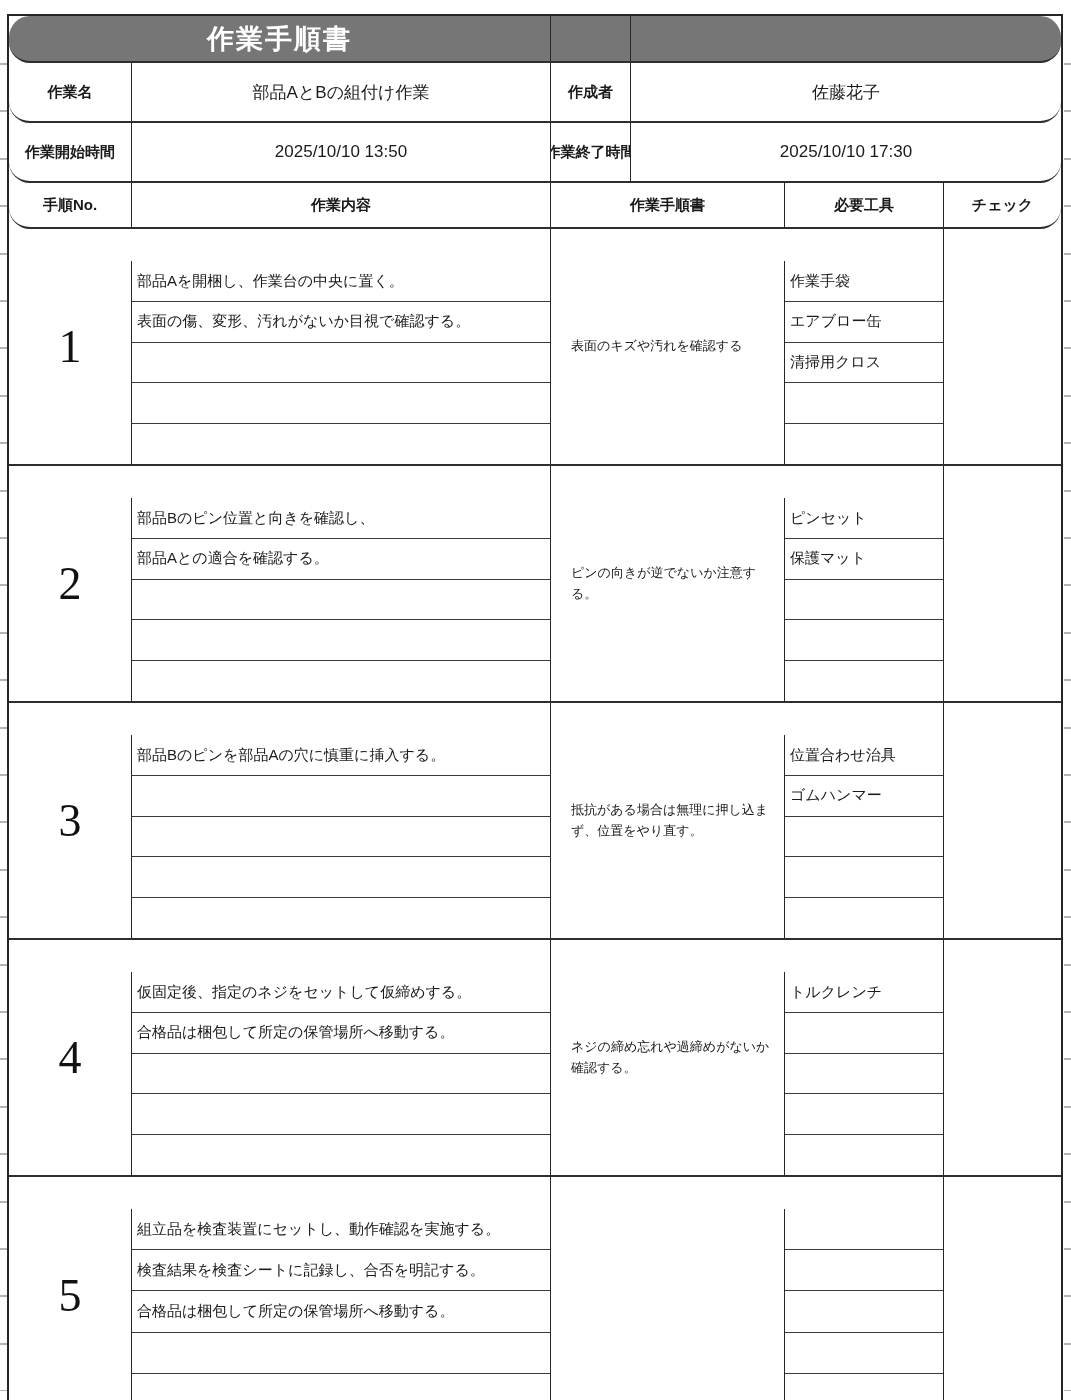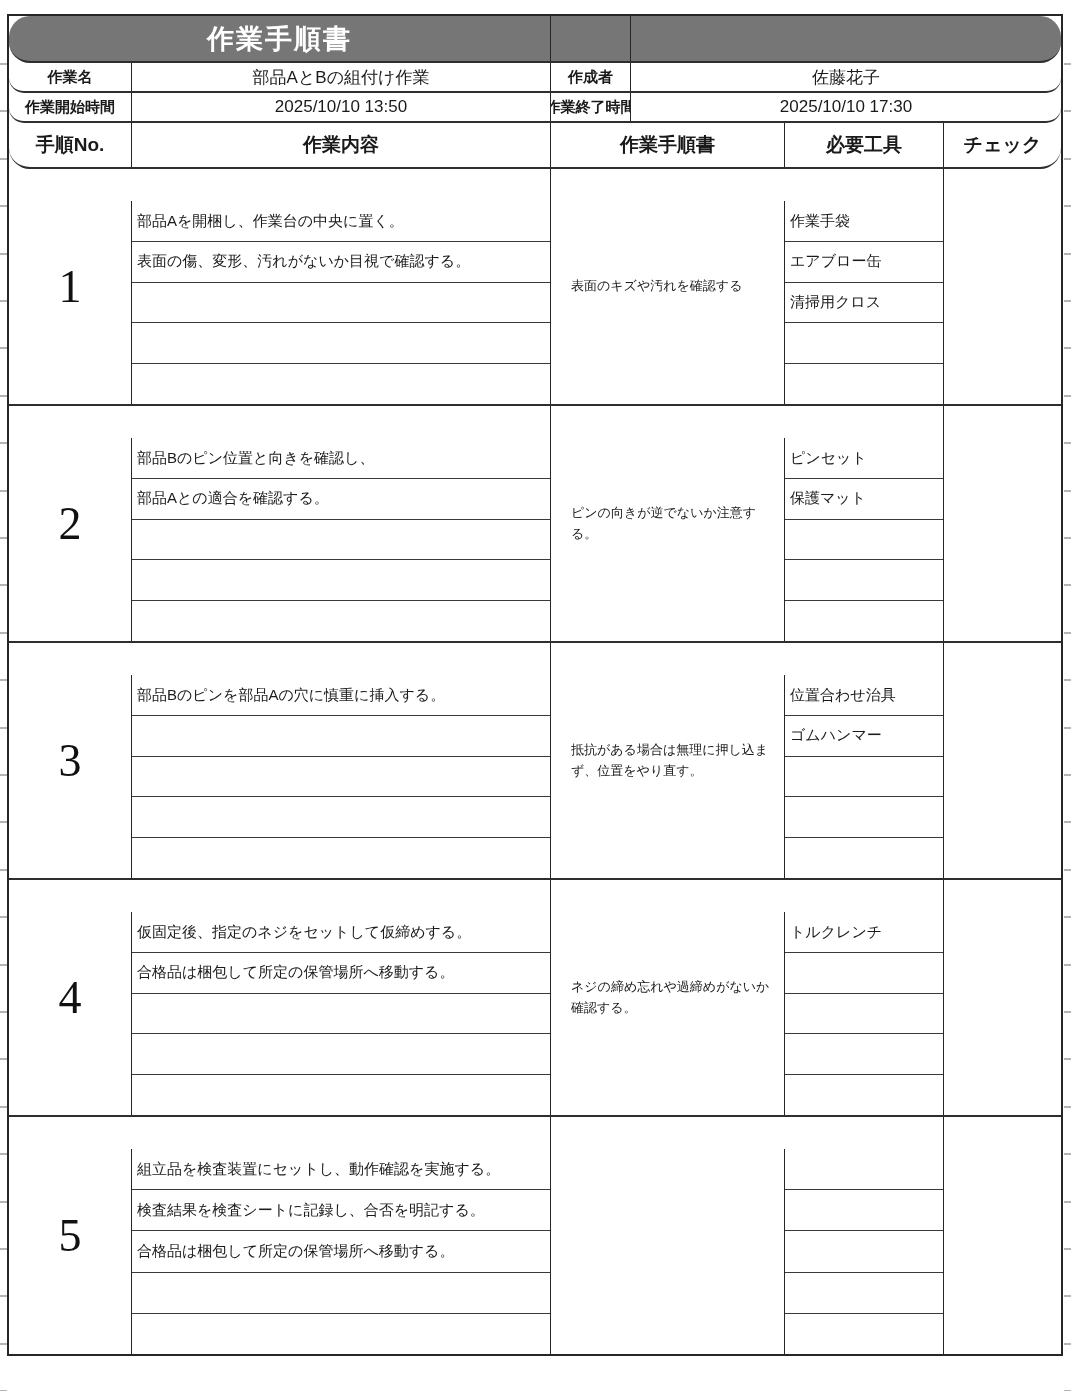--- a/index.html
+++ b/index.html
@@ -26,33 +26,33 @@
     position: absolute; left: 7px; top: 14px;
     width: 1056px;
     border: 2px solid #262626;
     background: #ffffff;
   }
 
   .row { display: grid; border-bottom: 2px solid #2e2e2e; border-radius: 21px; }
   .row:last-child { border-bottom: none; }
 
   .title-row { grid-template-columns: 541px 80px 1fr; height: 47px; background: #767676; }
-  .info-row  { grid-template-columns: 122px 419px 80px 1fr; height: 30px; }
+  .info-row  { grid-template-columns: 122px 419px 80px 1fr; height: 60px; }
   .head-row  { grid-template-columns: 122px 419px 234px 159px 1fr; height: 46px; }
 
   .row > div + div { border-left: 1px solid #262626; }
 
   .cell { display: flex; align-items: center; justify-content: center; }
   .title-text {
     color: #ffffff; font-weight: bold; font-size: 27px; letter-spacing: 2px;
   }
   .label { font-weight: bold; font-size: 15px; text-align: center; }
   .value { font-size: 17px; text-align: center; }
   .clip  { overflow: hidden; white-space: nowrap; }
-  .head-cell { font-weight: bold; font-size: 19px; }
+  .head-cell { font-weight: bold; font-size: 15px; }
 
   
   .step {
     display: grid;
     grid-template-columns: 122px 419px 234px 159px 1fr;
     height: 237px;
     border-bottom: 2px solid #2e2e2e;
   }
   .step:last-child { border-bottom: none; }
   .step > div + div { border-left: 1px solid #262626; }

